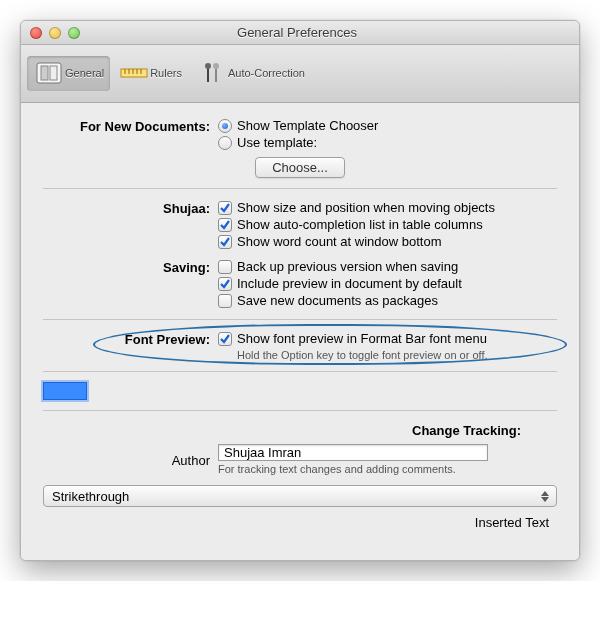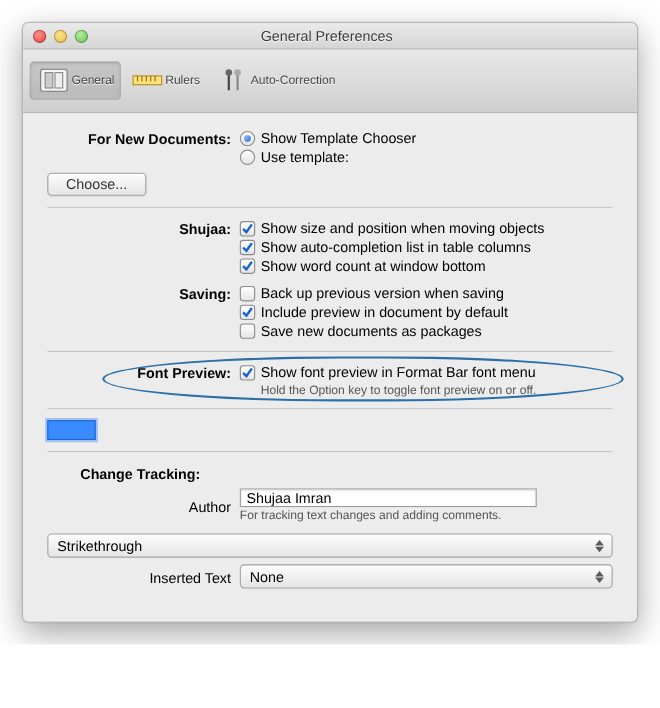--- a/index.html
+++ b/index.html
@@ -80,20 +80,21 @@
     background: #ececec;
     padding: 14px 22px 22px;
   }
   .section {
     margin-bottom: 8px;
   }
   .row {
     display: flex;
     align-items: flex-start;
     margin-bottom: 2px;
+    justify-content: flex-end;
   }
   .lab {
     width: 175px;
     text-align: right;
     padding-right: 8px;
     padding-top: 2px;
     color: #000;
   }
   .lab.bold { font-weight: bold; }
   .val {
@@ -136,21 +137,21 @@
     display: inline-block;
     background: linear-gradient(#fdfdfd,#e5e5e5);
     border: 1px solid #a0a0a0;
     border-radius: 4px;
     padding: 2px 16px;
     font-size: 13px;
     box-shadow: 0 1px 0 rgba(255,255,255,0.8) inset, 0 1px 1px rgba(0,0,0,0.08);
     color: #333;
   }
   .rightbtn {
-    display: flex; justify-content: flex-start; margin: 6px 0 8px;
+    display: flex; justify-content: center; margin: 6px 0 8px;
   }
   hr.sep {
     border: none; border-top: 1px solid #c5c5c5;
     margin: 10px 0;
   }
   .swatch {
     width: 44px; height: 18px;
     border: 1px solid #1d66d0;
     background: #3a8bff;
     box-shadow: 0 0 0 2px rgba(70,140,255,0.45);
@@ -383,26 +384,17 @@
             <span>Strikethrough</span>
             <span class="stepper">
                 <span class="up"></span>
                 <span class="down"></span>
               </span>
           </div>
         </div>
       </div>
       <div class="row" style="align-items:center;margin-top:6px">
         <div class="lab">Inserted Text</div>
-        <div class="val">
-          <div class="select">
-            <span>None</span>
-            <span class="stepper">
-                <span class="up"></span>
-                <span class="down"></span>
-              </span>
-          </div>
-        </div>
       </div>
     </div>
 
   </div>
 </div>
 
 </body></html>

